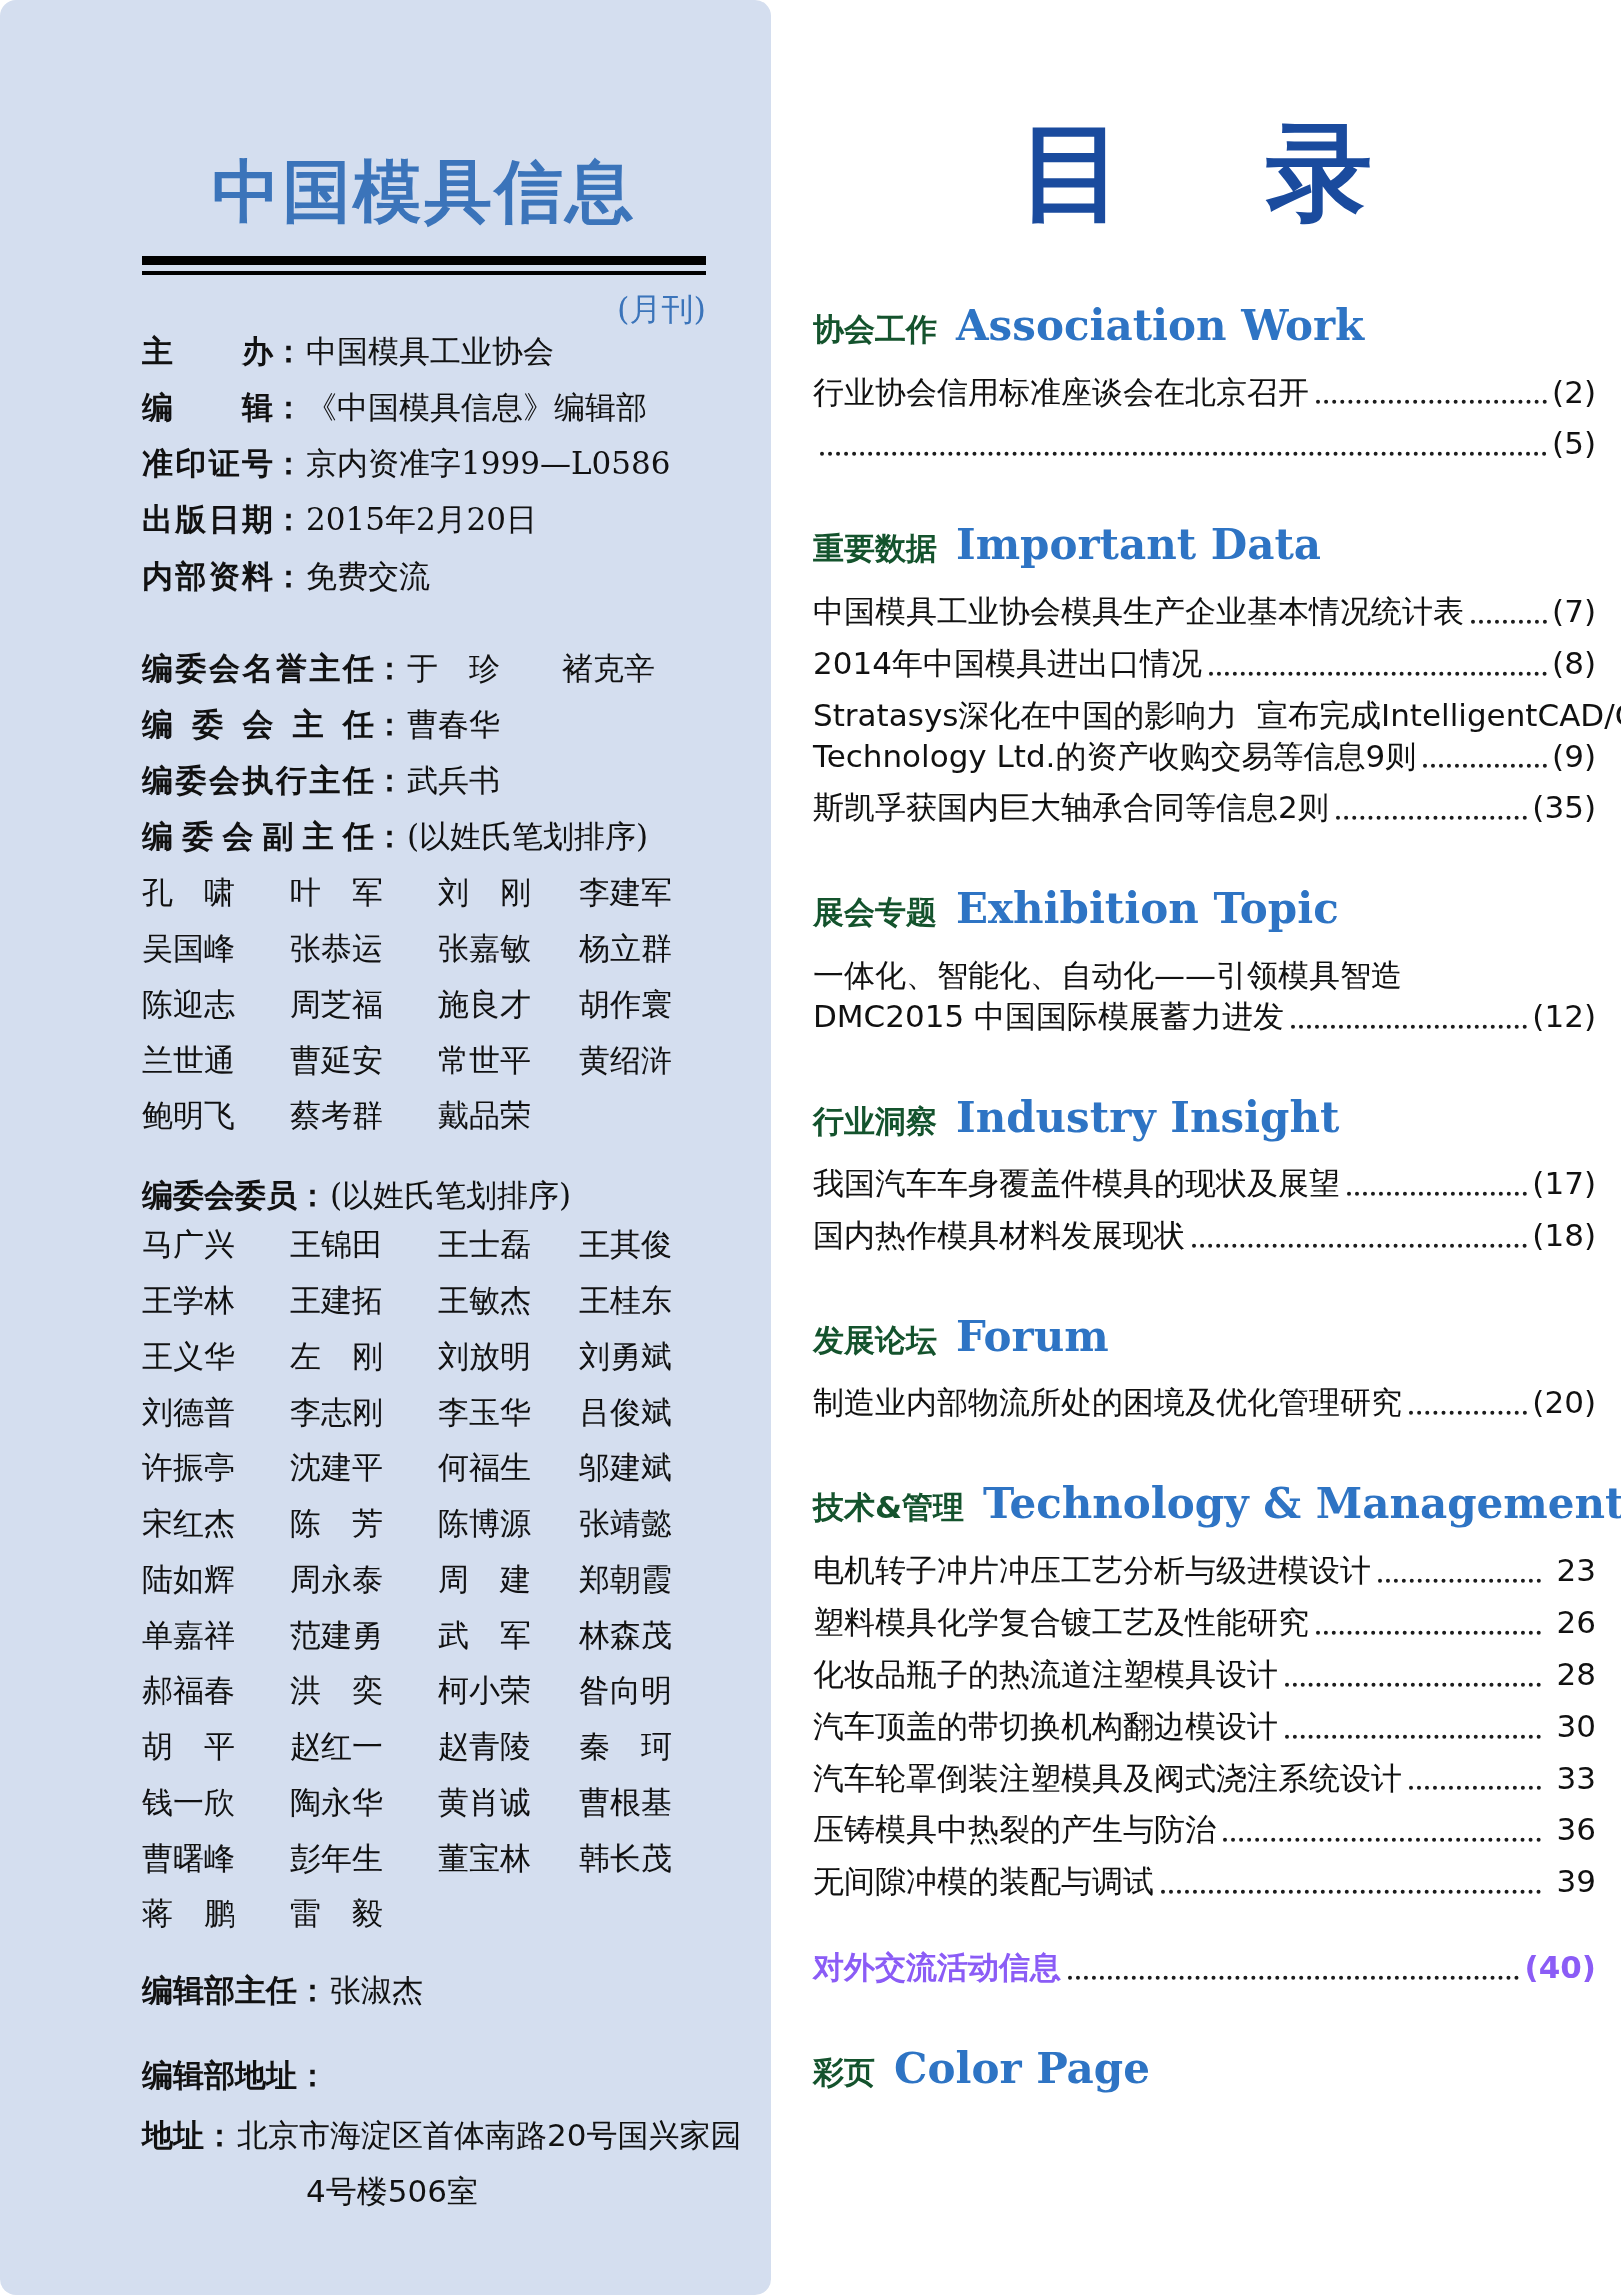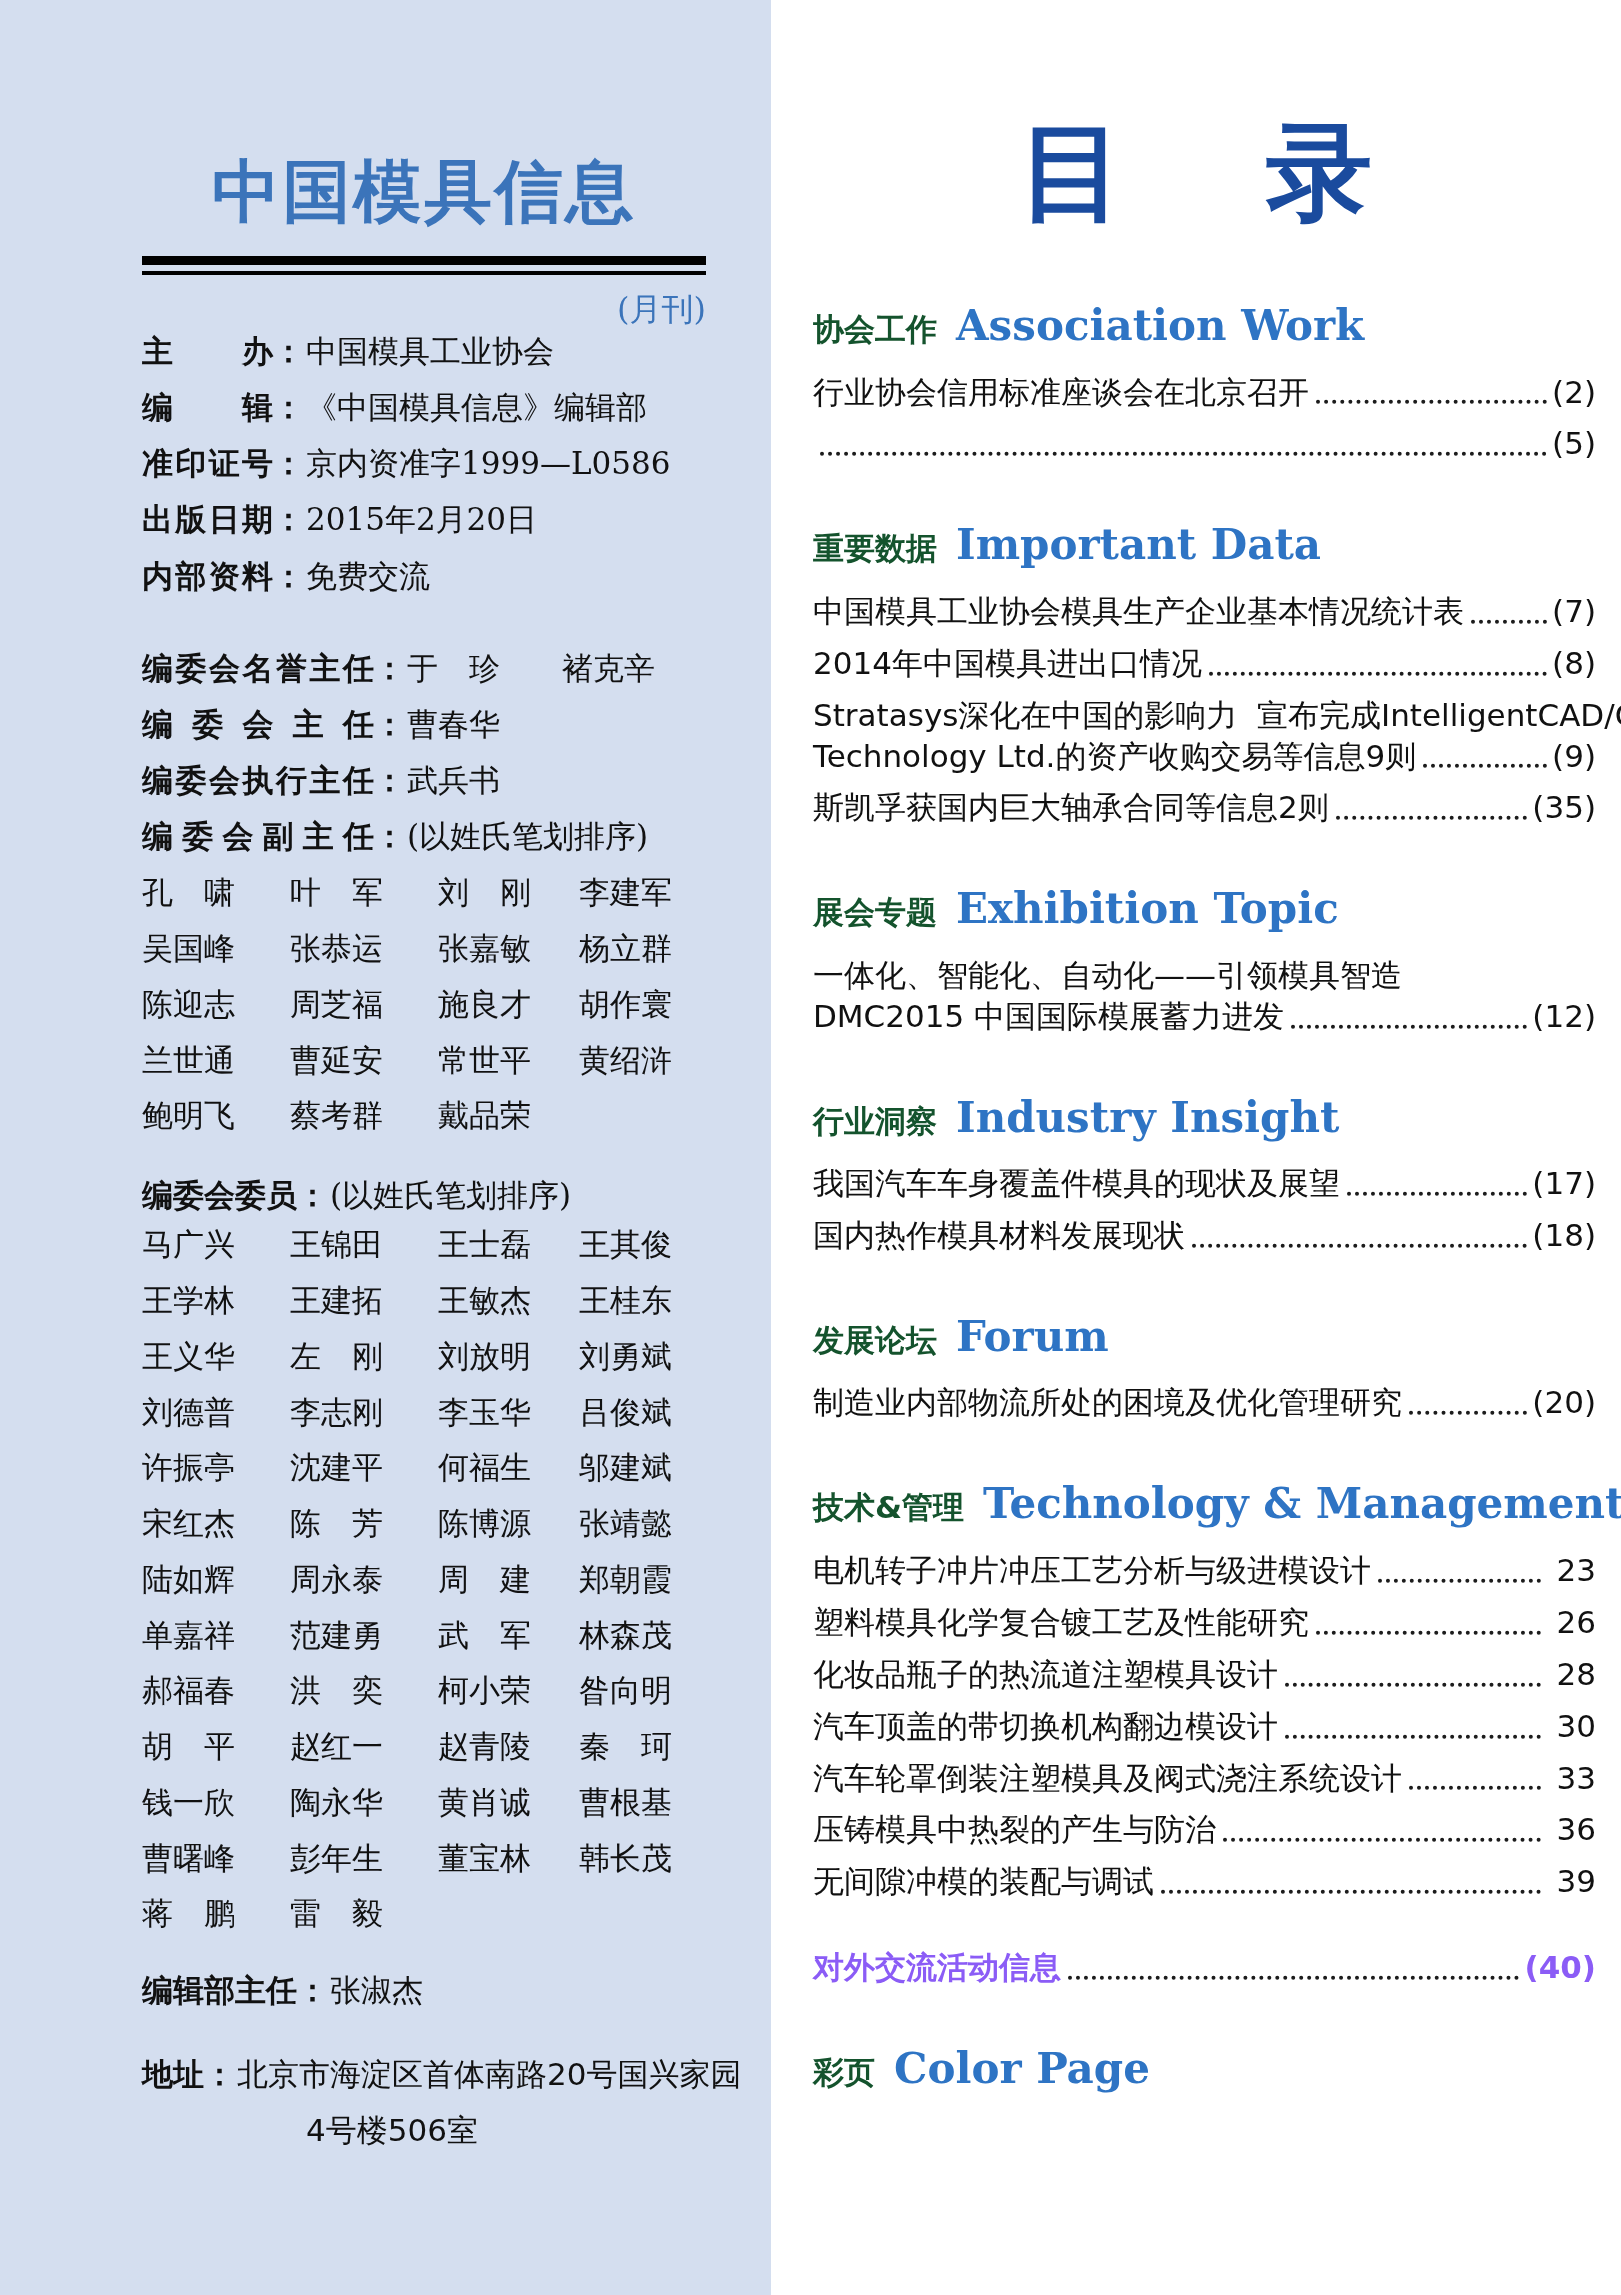--- a/index.html
+++ b/index.html
@@ -4,20 +4,21 @@
 <style>
   * { margin:0; padding:0; box-sizing:border-box; }
   html,body { background:#ffffff; }
   body { font-family:"DejaVu Sans", sans-serif; color:#111; }
   .page { position:relative; width:1622px; height:2295px; background:#ffffff; overflow:hidden; }
 
   
   .sidebar {
     position:absolute; left:0; top:0; width:771px; height:2295px;
     background:#D4DEEF;
+    border-radius:16px;
   }
   .sidebar-inner { padding:0 65px 0 142px; }
   .mag-title {
     margin-top:147px; text-align:center;
     font-size:68px; font-weight:bold; color:#3B74BA; letter-spacing:2.7px;
     white-space:nowrap;
   }
   .title-rule { margin-top:17.7px; }
   .title-rule .rule-thick { height:9.5px; background:#000; }
   .title-rule .rule-thin { height:3.4px; background:#000; margin-top:6.1px; }
@@ -225,20 +226,21 @@
           <span class="name-cell">雷　毅</span>
         </div>
 
       <div class="kv-row editor-director">
         <span class="kv-label compact">编辑部主任</span>
           <span class="kv-colon">：</span>
         <span class="kv-value serif">张淑杰</span>
       </div>
 
       <div class="address-block">
+        <div class="address-header">编辑部地址：</div>
         <div id="address-rows">
             <div class="kv-row">
               <span class="kv-label w-addr">地址</span>
               <span class="kv-colon">：</span>
               <span class="kv-value">北京市海淀区首体南路20号国兴家园</span>
             </div>
             <div class="kv-row addr-cont">
               <span class="kv-value">4号楼506室</span>
             </div>
           </div>

